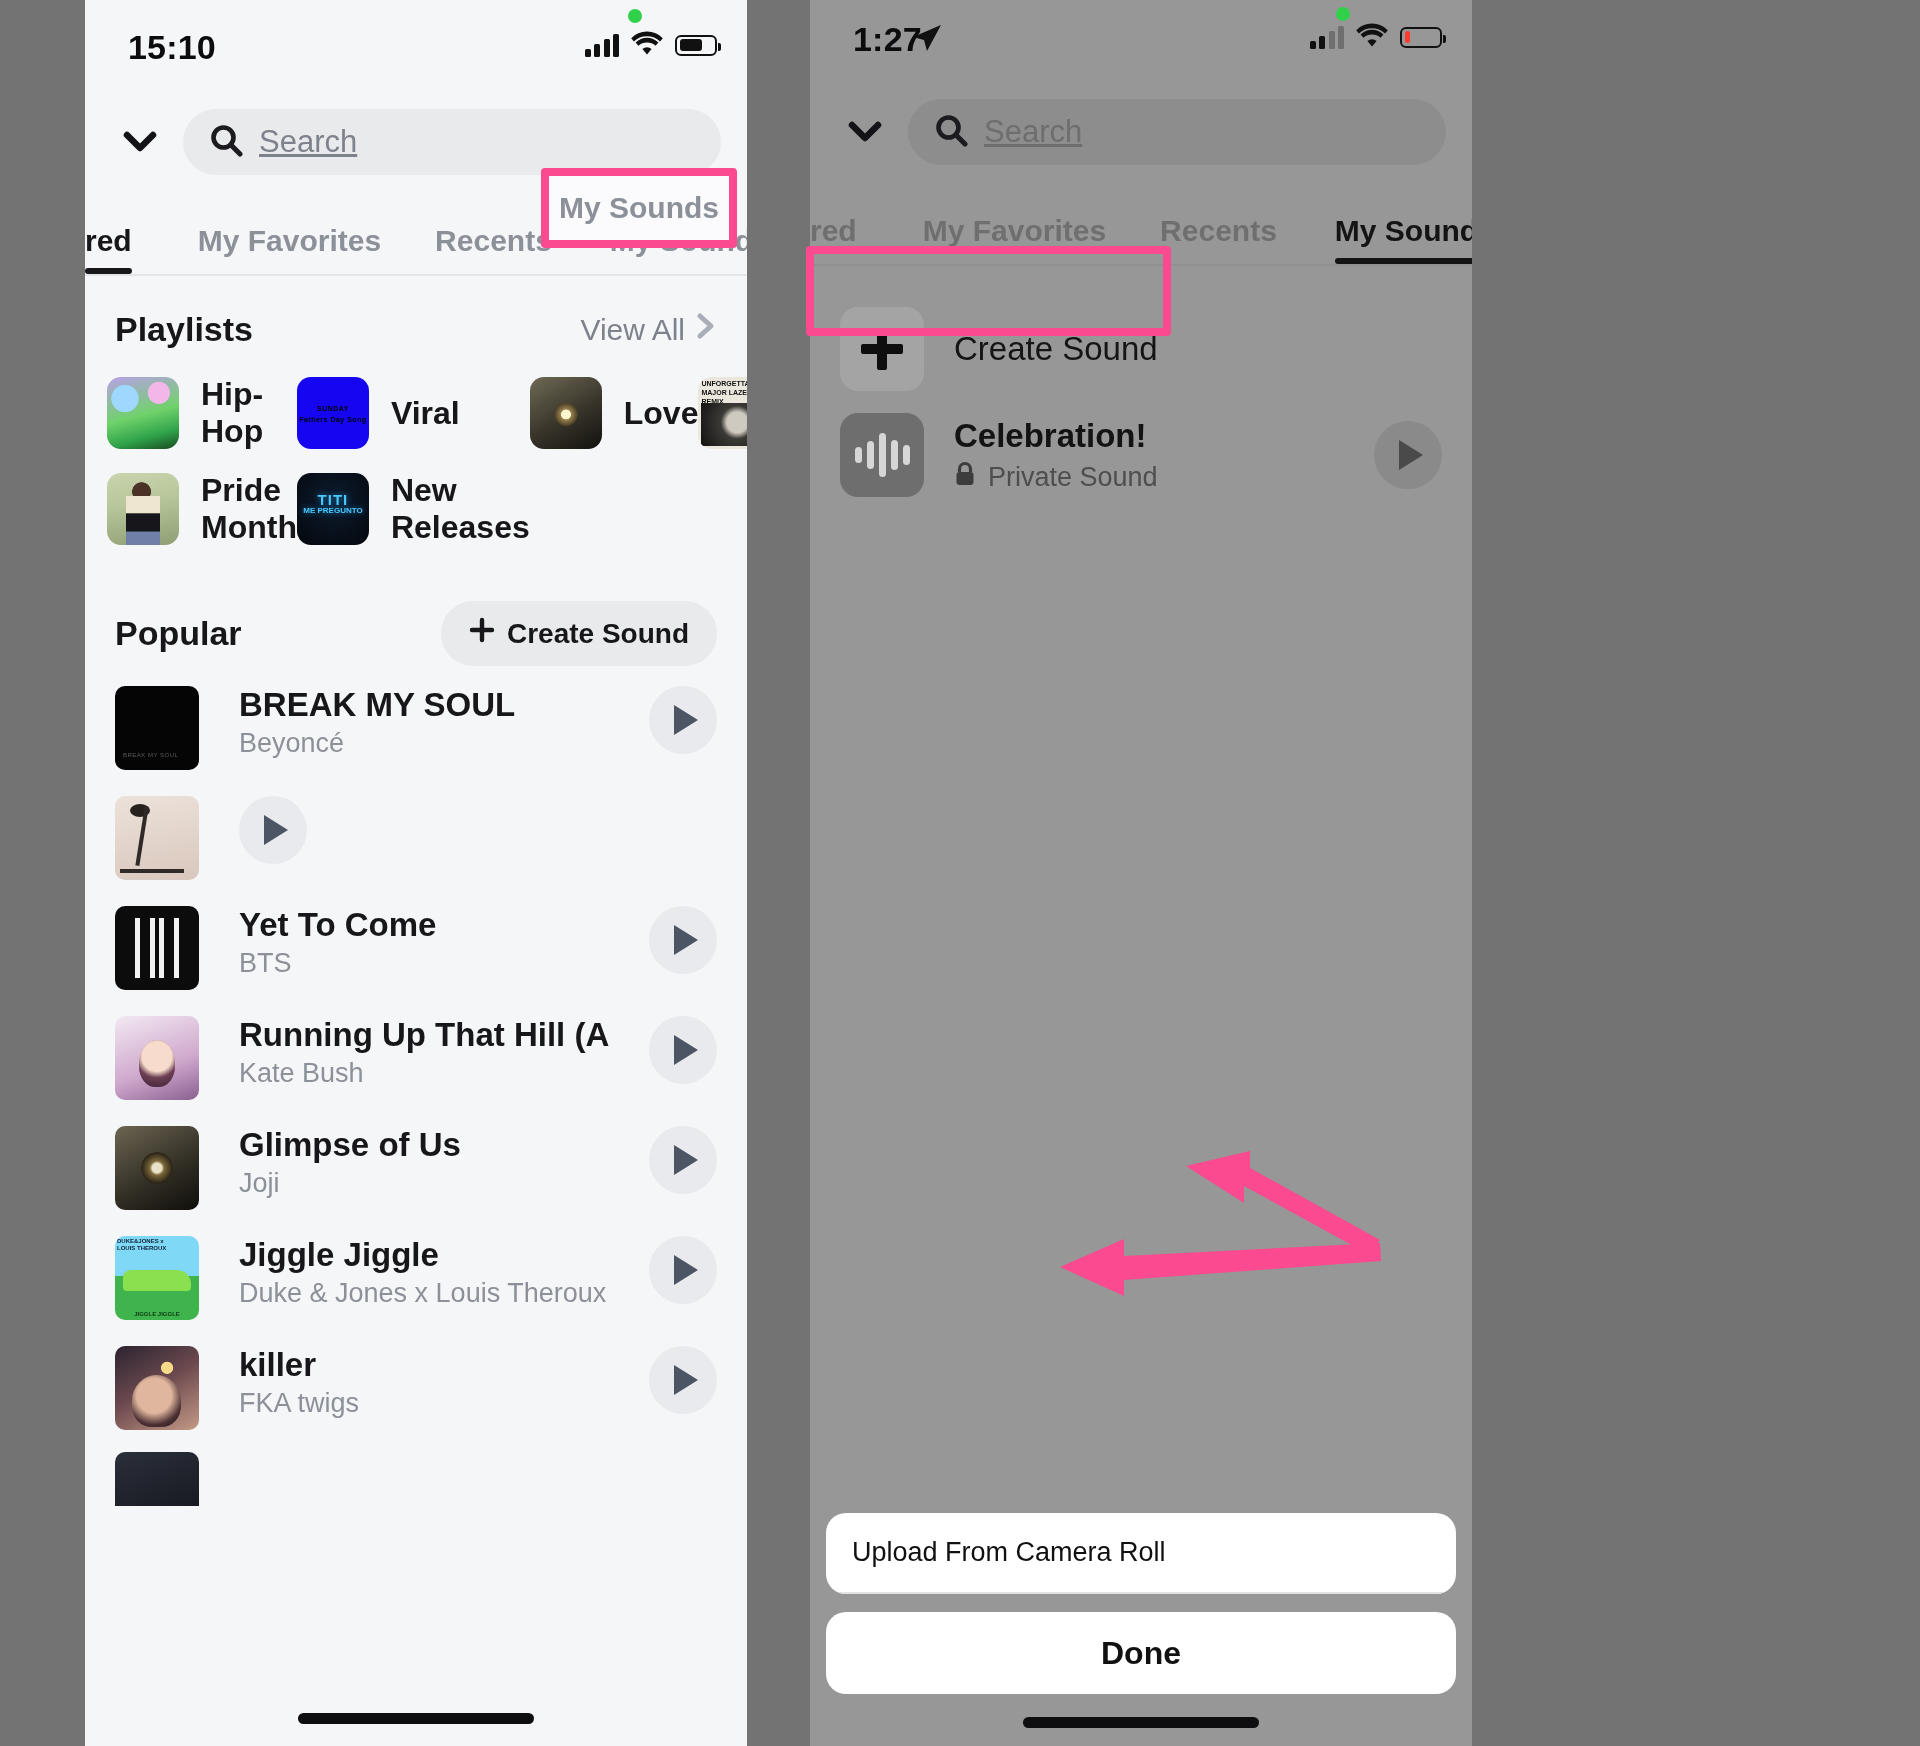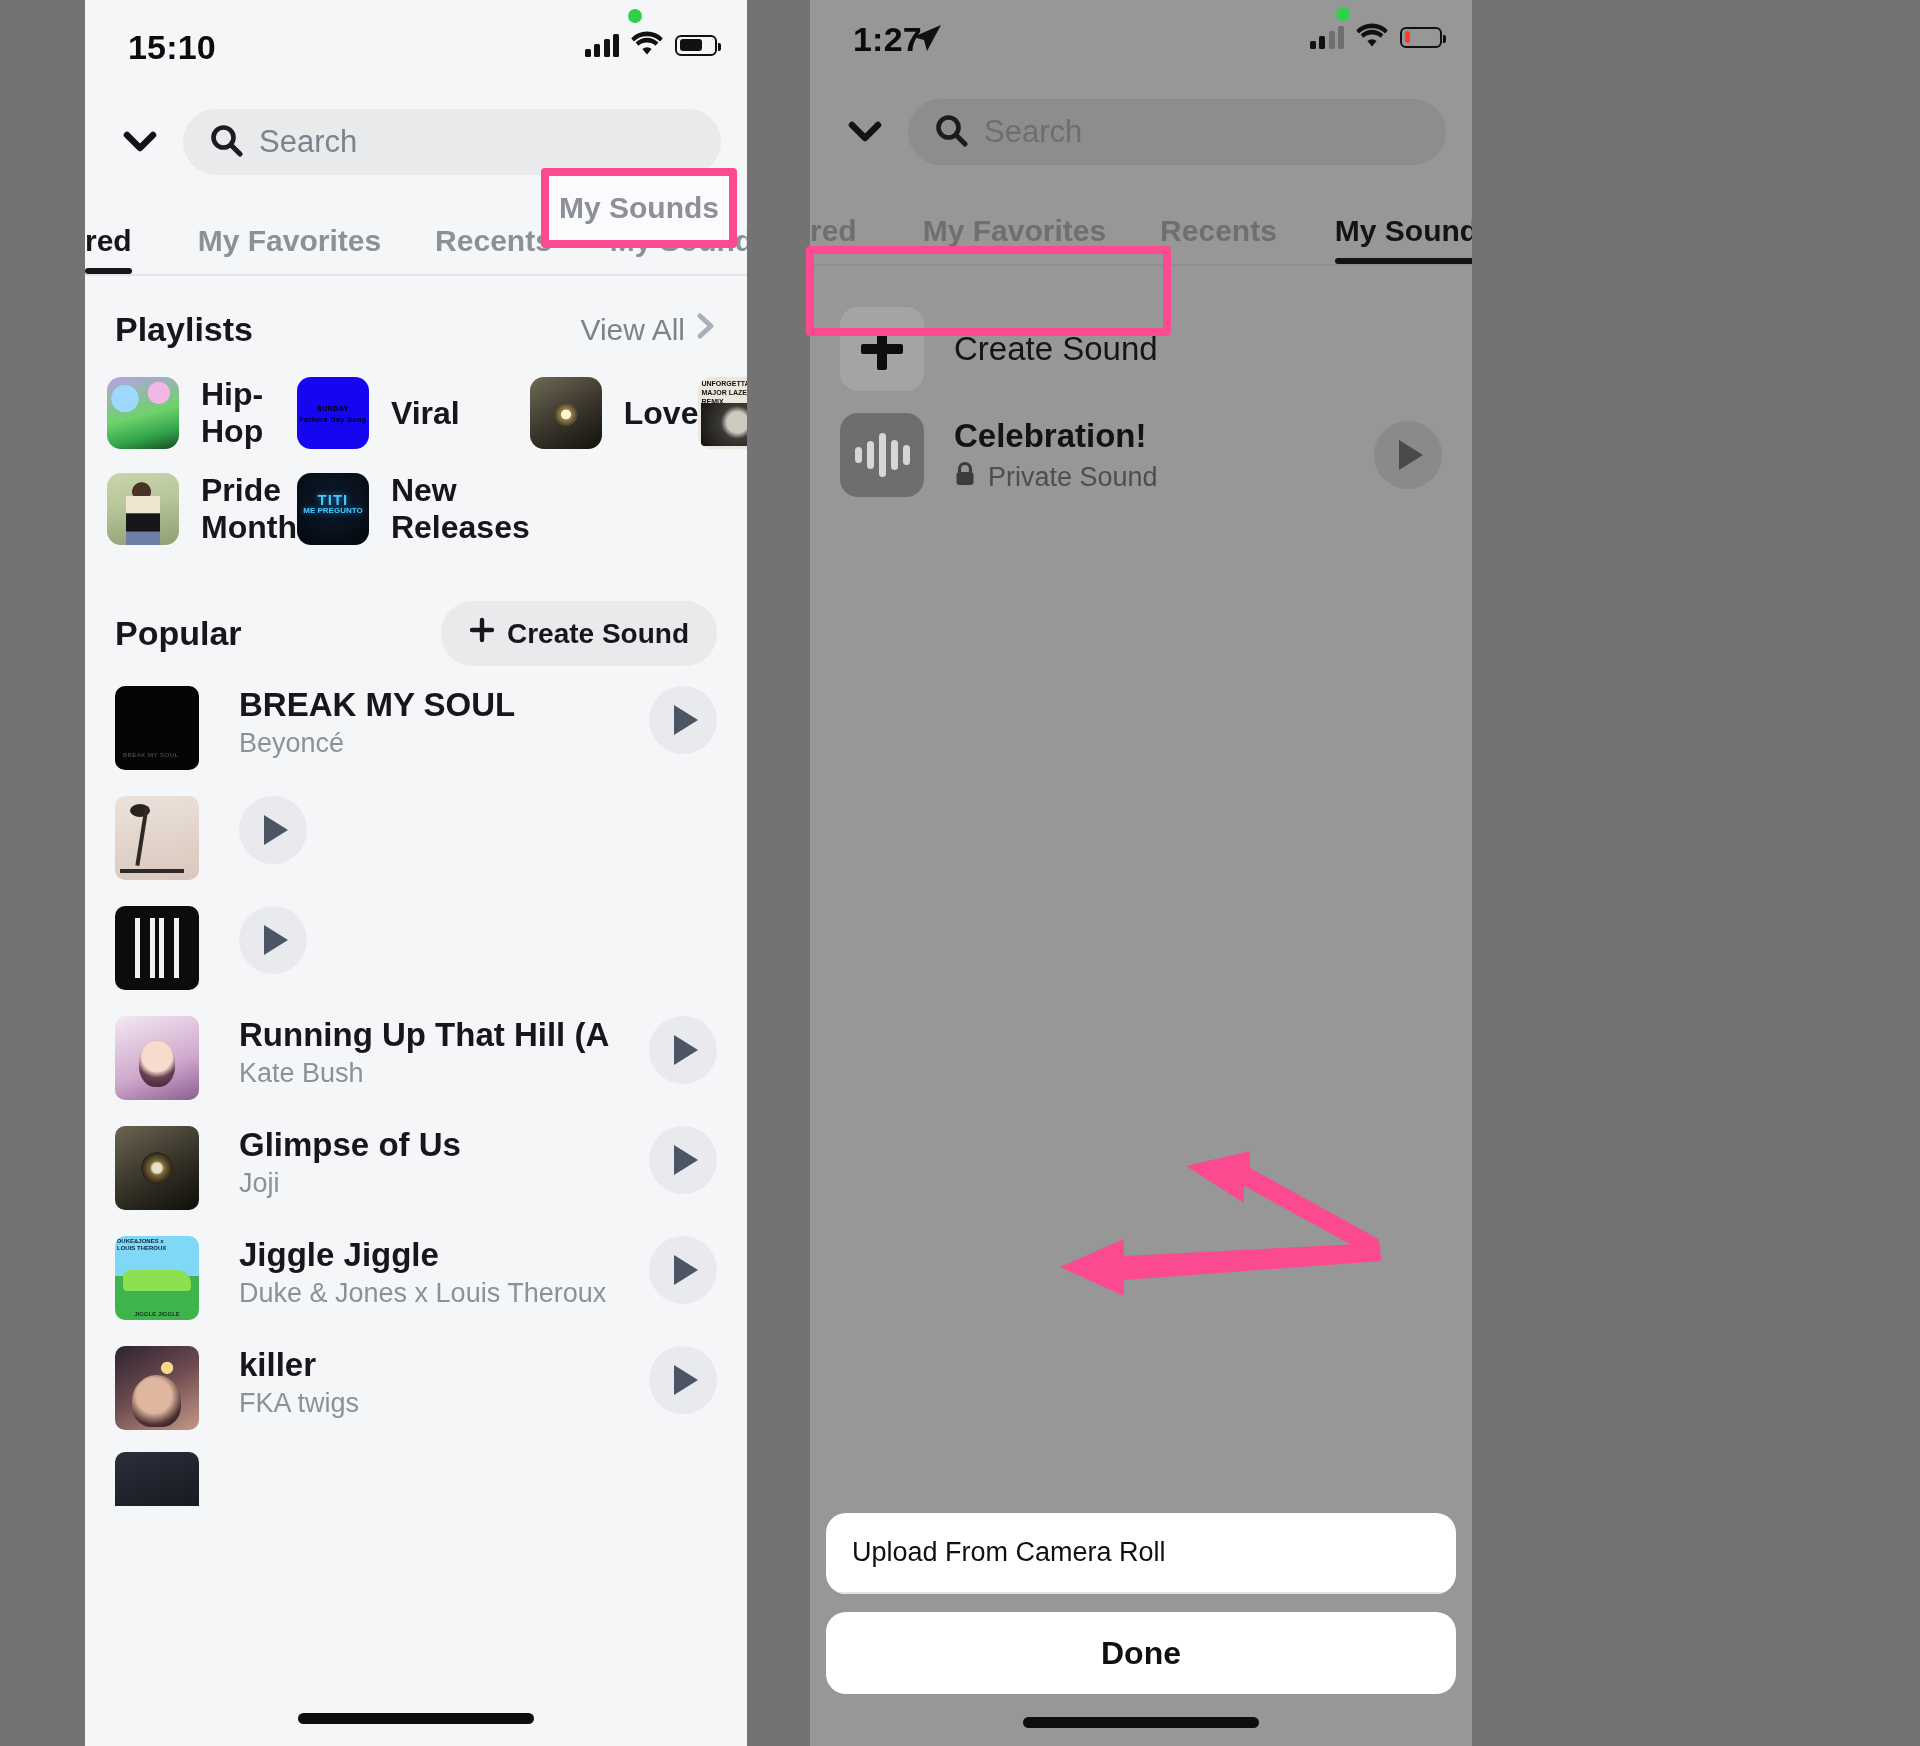--- a/index.html
+++ b/index.html
@@ -67,21 +67,21 @@
     display: flex; align-items: center; gap: 22px;
     padding: 0 26px 0 34px; height: 92px;
   }
   .chev-down { width: 42px; height: 42px; flex: 0 0 auto; }
   .searchbox {
     flex: 1 1 auto; height: 66px; border-radius: 33px;
     background: #e9eaec; display: flex; align-items: center;
     gap: 16px; padding: 0 26px;
   }
   #panel-right .searchbox { background: #8d8d8d; }
-  .search-ph { font-size: 31px; color: #7d828c; font-weight: 400; }
+  .search-ph { font-size: 31px; color: #7d828c; font-weight: 400; text-decoration: underline; }
   #panel-right .search-ph { color: #6e6e6e; }
 
   
   .tabs {
     display: flex; align-items: flex-end; gap: 0;
     padding: 22px 0 0 0; position: relative;
     height: 86px;
   }
   .tab {
     font-size: 30px; font-weight: 700; color: #8b9099;
@@ -481,20 +481,26 @@
           </div>
         <div class="play-btn">
             <span class="play-tri"></span>
           </div>
       </div>
 
       <div class="song">
         <div class="song-art art-bts">
             <span class="g"></span>
           </div>
+        <div class="song-meta">
+          <div class="song-title">
+              <span>Yet To Come</span>
+            </div>
+          <div class="song-artist">BTS</div>
+        </div>
         <div class="play-btn">
             <span class="play-tri"></span>
           </div>
       </div>
 
       <div class="song">
         <div class="song-art art-kate">
             <span class="f"></span>
           </div>
         <div class="song-meta">

